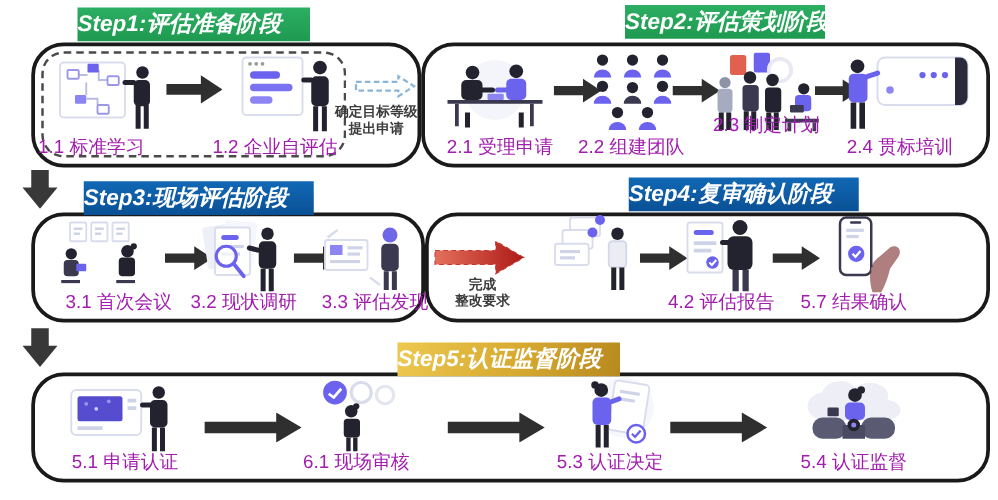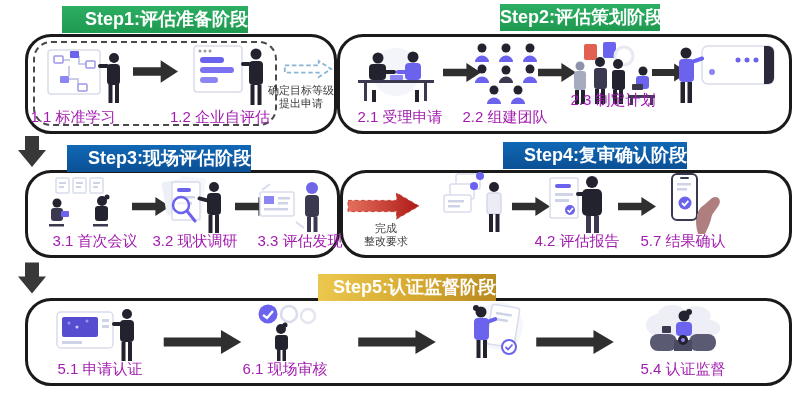--- a/index.html
+++ b/index.html
@@ -1,41 +1,41 @@
 <!DOCTYPE html>
 <html><head>
 <meta charset="utf-8">
 <style>
   html,body{margin:0;padding:0;background:#fff;}
   #canvas{
     position:relative;width:798px;height:400px;background:#ffffff;overflow:hidden;
     font-family:"Liberation Sans","DejaVu Sans",sans-serif;
   }
   .hdr{
-    position:absolute;height:27px;line-height:27px;text-align:right;color:#fff;
-    font-size:18px;font-weight:bold;letter-spacing:0;z-index:5;white-space:nowrap;
+    position:absolute;height:27px;line-height:27px;text-align:left;color:#fff;
+    font-size:18px;font-weight:bold;letter-spacing:0;z-index:5;white-space:nowrap;font-style:italic;
   }
   .hdr.green{background:linear-gradient(180deg,#2CAE63,#1E9A50);}
   .hdr.blue{background:linear-gradient(180deg,#1168B5,#0A5095);}
   .hdr.gold{background:linear-gradient(105deg,#EDC84F 0%,#D6A930 55%,#B8891F 100%);}
   .flow-box{
     position:absolute;border:3px solid #1a1a1a;border-radius:26px;background:#fff;z-index:1;
     box-sizing:border-box;
   }
   .dashed-box{
     position:absolute;border:2px dashed #4a4a4a;border-radius:18px;background:transparent;
     z-index:2;box-sizing:border-box;
   }
   .lbl{
     position:absolute;transform:translateX(-50%);white-space:nowrap;color:#a21caf;
     font-size:15px;font-weight:400;z-index:4;
   }
   .cap{
     position:absolute;transform:translateX(-50%);text-align:center;font-size:11px;
-    line-height:1.22;color:#3c3c3c;z-index:4;white-space:nowrap;font-weight:400;
+    line-height:1.22;color:#3c3c3c;z-index:4;white-space:nowrap;font-weight:700;
   }
   .art,.arr{position:absolute;z-index:3;}
   svg{display:block;}
   .card{fill:#ffffff;stroke:#D9DCEC;stroke-width:1.5;}
   .pu{fill:#6B63EE;} .pu2{fill:#8C85F3;} .dk{fill:#23222F;} .dk2{fill:#3A3950;}
   .gr{fill:#CFD3E8;}
 </style>
 </head>
 <body>
 
@@ -206,20 +206,21 @@
       <circle class="dk" cx="14" cy="11" r="5.5"></circle>
       <rect class="pu" x="7" y="17" width="15" height="23" rx="4"></rect>
       <rect class="pu" x="19" y="18" width="13" height="4" rx="2" transform="rotate(-18 19 18)"></rect>
       <rect class="dk" x="8.5" y="40" width="4.5" height="21"></rect>
         <rect class="dk" x="15.5" y="40" width="4.5" height="21"></rect>
     </svg>
   </div>
   <div class="lbl" style="left:400px;top:108px">2.1 受理申请</div>
   <div class="lbl" style="left:505px;top:108px">2.2 组建团队</div>
   <div class="lbl" style="left:613px;top:91px">2.3 制定计划</div>
+  <div class="lbl" style="left:720px;top:108px">2.4 贯标培训</div>
 
   <div class="art" style="left:42px;top:176px">
     <svg width="85" height="56" viewBox="0 0 85 56">
       <rect class="card" x="14" y="2" width="13" height="15" rx="1"></rect>
       <rect class="card" x="31" y="2" width="13" height="15" rx="1"></rect>
       <rect class="card" x="48" y="2" width="13" height="15" rx="1"></rect>
       <rect class="gr" x="17" y="6" width="7" height="2"></rect>
         <rect class="gr" x="17" y="10" width="5" height="2"></rect>
       <rect class="gr" x="34" y="6" width="7" height="2"></rect>
         <rect class="gr" x="34" y="10" width="5" height="2"></rect>
@@ -424,15 +425,16 @@
       <rect x="12" y="34" width="27" height="17" rx="8" fill="#5A5B73"></rect>
       <rect x="51" y="34" width="27" height="17" rx="8" fill="#5A5B73"></rect>
       <rect x="36" y="40" width="18" height="11" fill="#4A4B63"></rect>
       <circle class="dk" cx="45" cy="40" r="5"></circle>
         <circle cx="45" cy="40" r="2" fill="#8C85F3"></circle>
       <rect class="dk2" x="24" y="26" width="9" height="7" rx="1"></rect>
     </svg>
   </div>
   <div class="lbl" style="left:100px;top:360px">5.1 申请认证</div>
   <div class="lbl" style="left:285px;top:360px">6.1 现场审核</div>
+  <div class="lbl" style="left:488px;top:360px">5.3 认证决定</div>
   <div class="lbl" style="left:683px;top:360px">5.4 认证监督</div>
 
 </div>
 
 </body></html>

